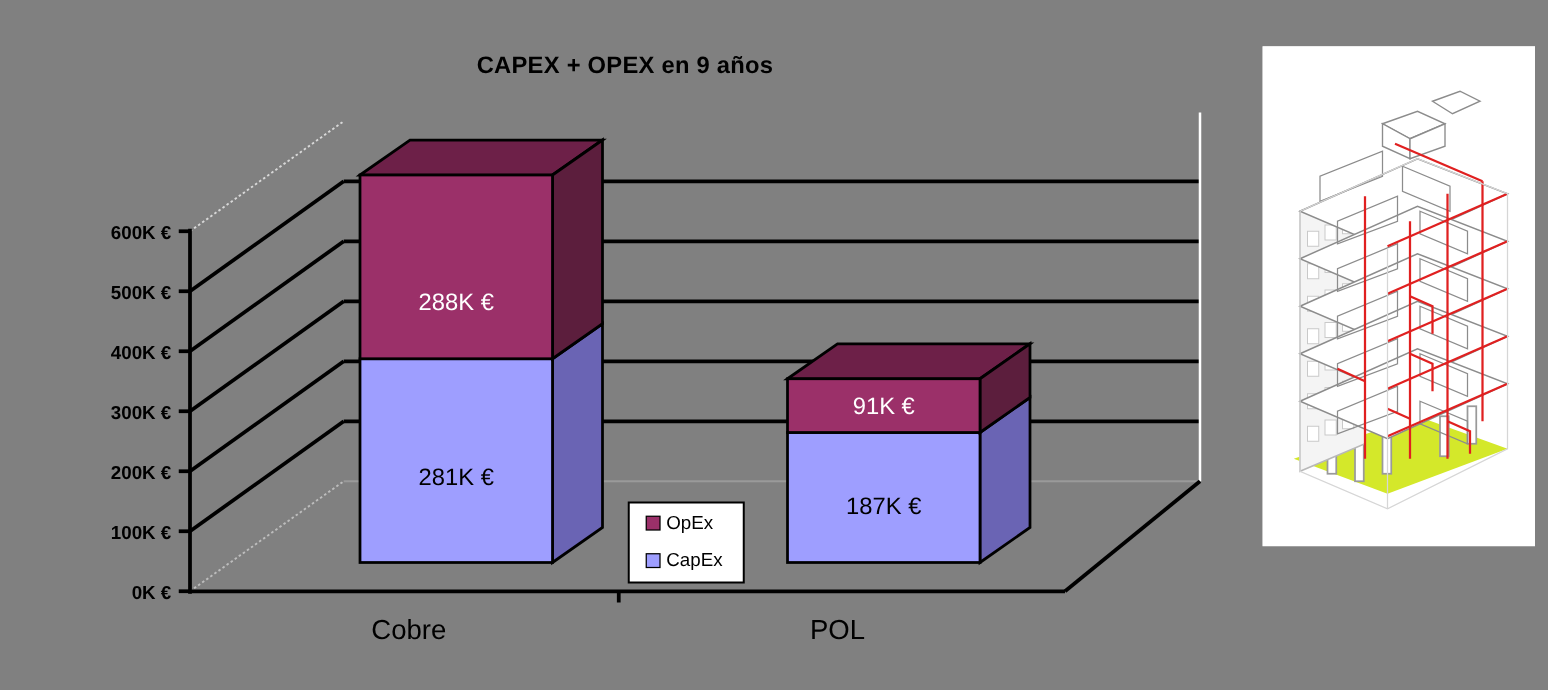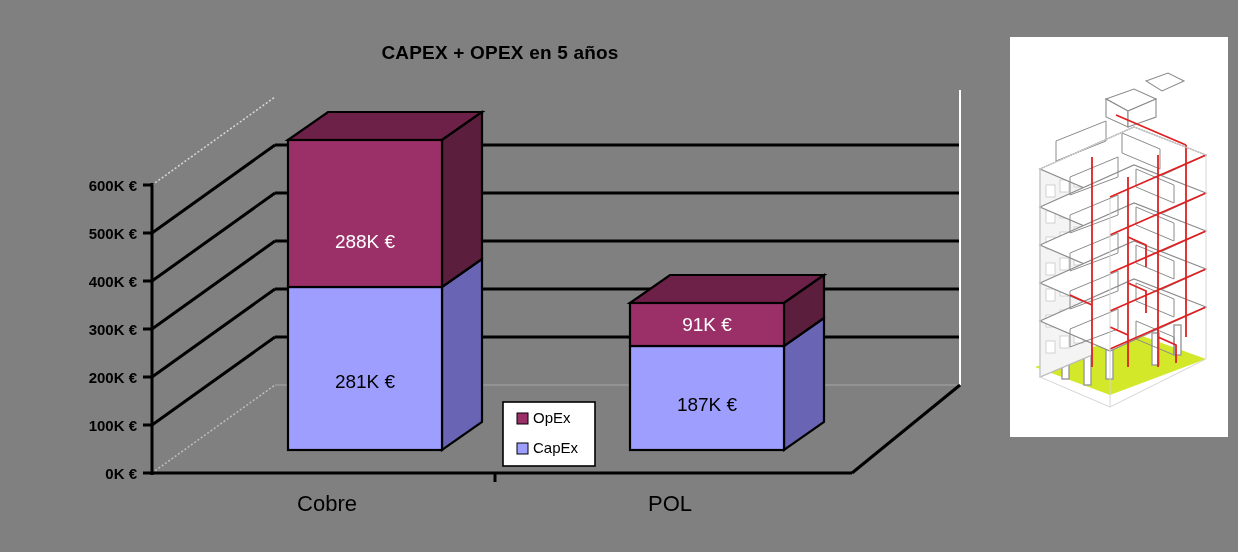--- a/index.html
+++ b/index.html
@@ -80,21 +80,21 @@
     overflow: hidden;
   }
 </style>
 </head>
 <body>
 
 <div id="slide">
 
   <div id="chart-area">
 
-    <div id="chart-title">CAPEX + OPEX en 5 años</div>
+    <div id="chart-title">CAPEX + OPEX en 9 años</div>
 
     <svg id="chart-svg" width="1000" height="552">
 
       <g>
         <line x1="152" y1="185" x2="275" y2="97" stroke="#d8d8d8" stroke-width="1.5" stroke-dasharray="2 2"></line>
       </g>
 
       <g>
         <line x1="152" y1="233" x2="275" y2="145" stroke="#000" stroke-width="3"></line>
         <line x1="275" y1="145" x2="960" y2="145" stroke="#000" stroke-width="3"></line>

